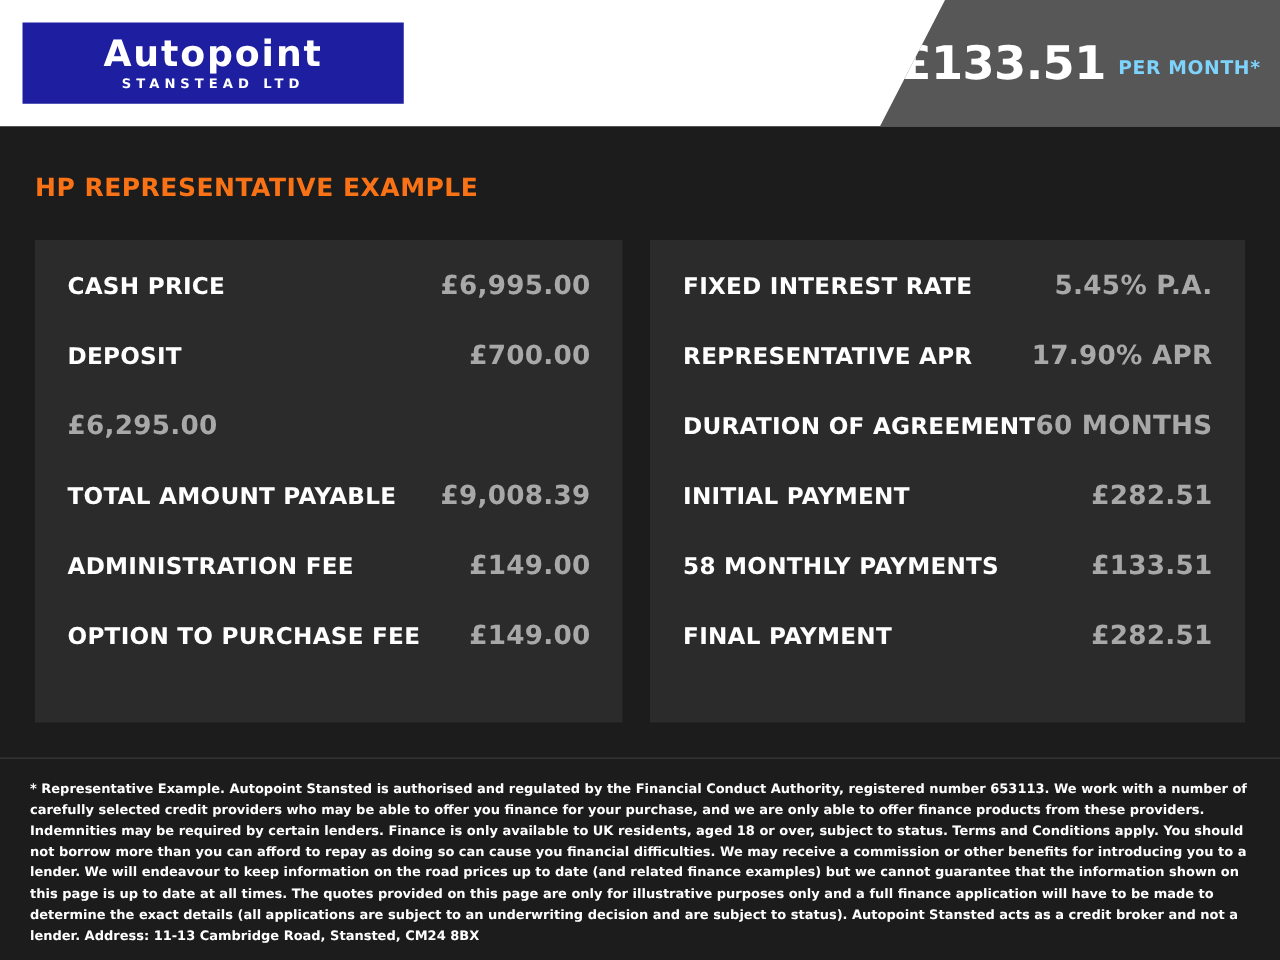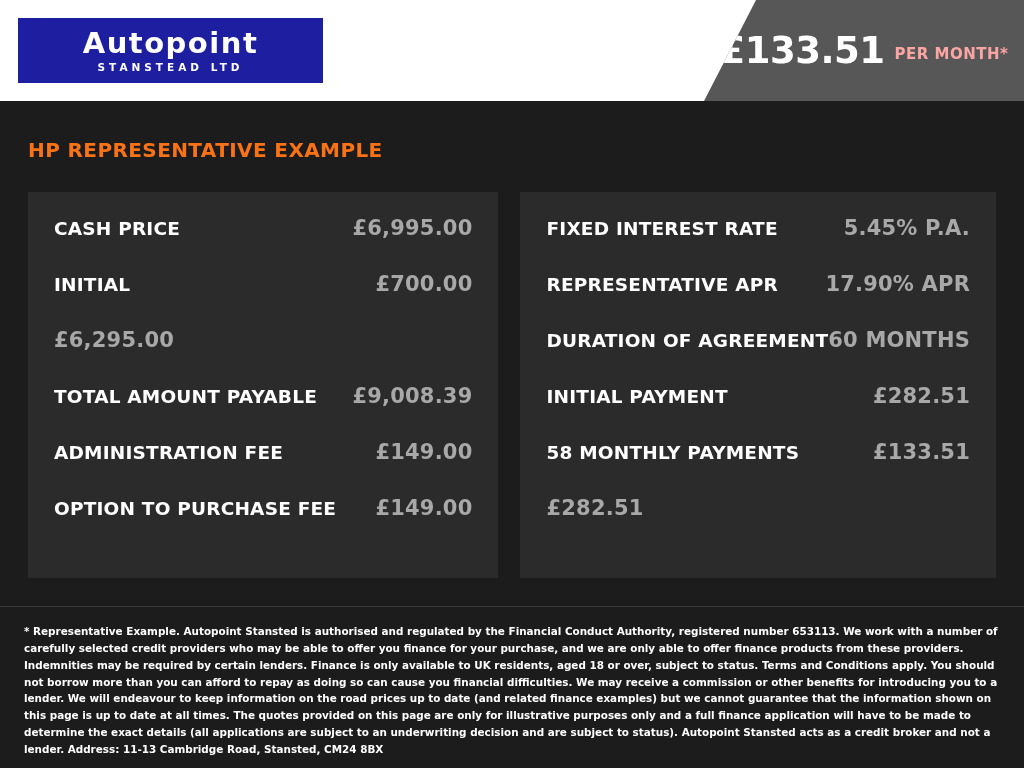--- a/index.html
+++ b/index.html
@@ -66,21 +66,21 @@
     justify-content: center;
   }
   .price-amount {
     color: #ffffff;
     font-size: 37px;
     font-weight: bold;
     letter-spacing: -0.5px;
     font-family: "DejaVu Sans", sans-serif;
   }
   .price-period {
-    color: #fca5a5;
+    color: #7dd3fc;
     font-size: 15px;
     font-weight: bold;
     letter-spacing: 0.5px;
     margin-left: 10px;
     margin-top: 7px;
     font-family: "DejaVu Sans", sans-serif;
   }
 
   
   .section-title {
@@ -162,21 +162,21 @@
   <div class="section-title">HP REPRESENTATIVE EXAMPLE</div>
 
   <div class="panels">
 
     <div class="panel">
       <div class="row">
         <span class="row-label">CASH PRICE</span>
         <span class="row-value">£6,995.00</span>
       </div>
       <div class="row">
-        <span class="row-label">INITIAL</span>
+        <span class="row-label">DEPOSIT</span>
         <span class="row-value">£700.00</span>
       </div>
       <div class="row">
         <span class="row-value">£6,295.00</span>
       </div>
       <div class="row">
         <span class="row-label">TOTAL AMOUNT PAYABLE</span>
         <span class="row-value">£9,008.39</span>
       </div>
       <div class="row">
@@ -204,20 +204,21 @@
       </div>
       <div class="row">
         <span class="row-label">INITIAL PAYMENT</span>
         <span class="row-value">£282.51</span>
       </div>
       <div class="row">
         <span class="row-label">58 MONTHLY PAYMENTS</span>
         <span class="row-value">£133.51</span>
       </div>
       <div class="row">
+        <span class="row-label">FINAL PAYMENT</span>
         <span class="row-value">£282.51</span>
       </div>
     </div>
 
   </div>
 
   <div class="divider"></div>
 
   <div class="disclaimer">* Representative Example. Autopoint Stansted is authorised and regulated by the Financial Conduct Authority, registered number 653113. We work with a number of carefully selected credit providers who may be able to offer you finance for your purchase, and we are only able to offer finance products from these providers. Indemnities may be required by certain lenders. Finance is only available to UK residents, aged 18 or over, subject to status. Terms and Conditions apply. You should not borrow more than you can afford to repay as doing so can cause you financial difficulties. We may receive a commission or other benefits for introducing you to a lender. We will endeavour to keep information on the road prices up to date (and related finance examples) but we cannot guarantee that the information shown on this page is up to date at all times. The quotes provided on this page are only for illustrative purposes only and a full finance application will have to be made to determine the exact details (all applications are subject to an underwriting decision and are subject to status). Autopoint Stansted acts as a credit broker and not a lender. Address: 11-13 Cambridge Road, Stansted, CM24 8BX</div>
 

